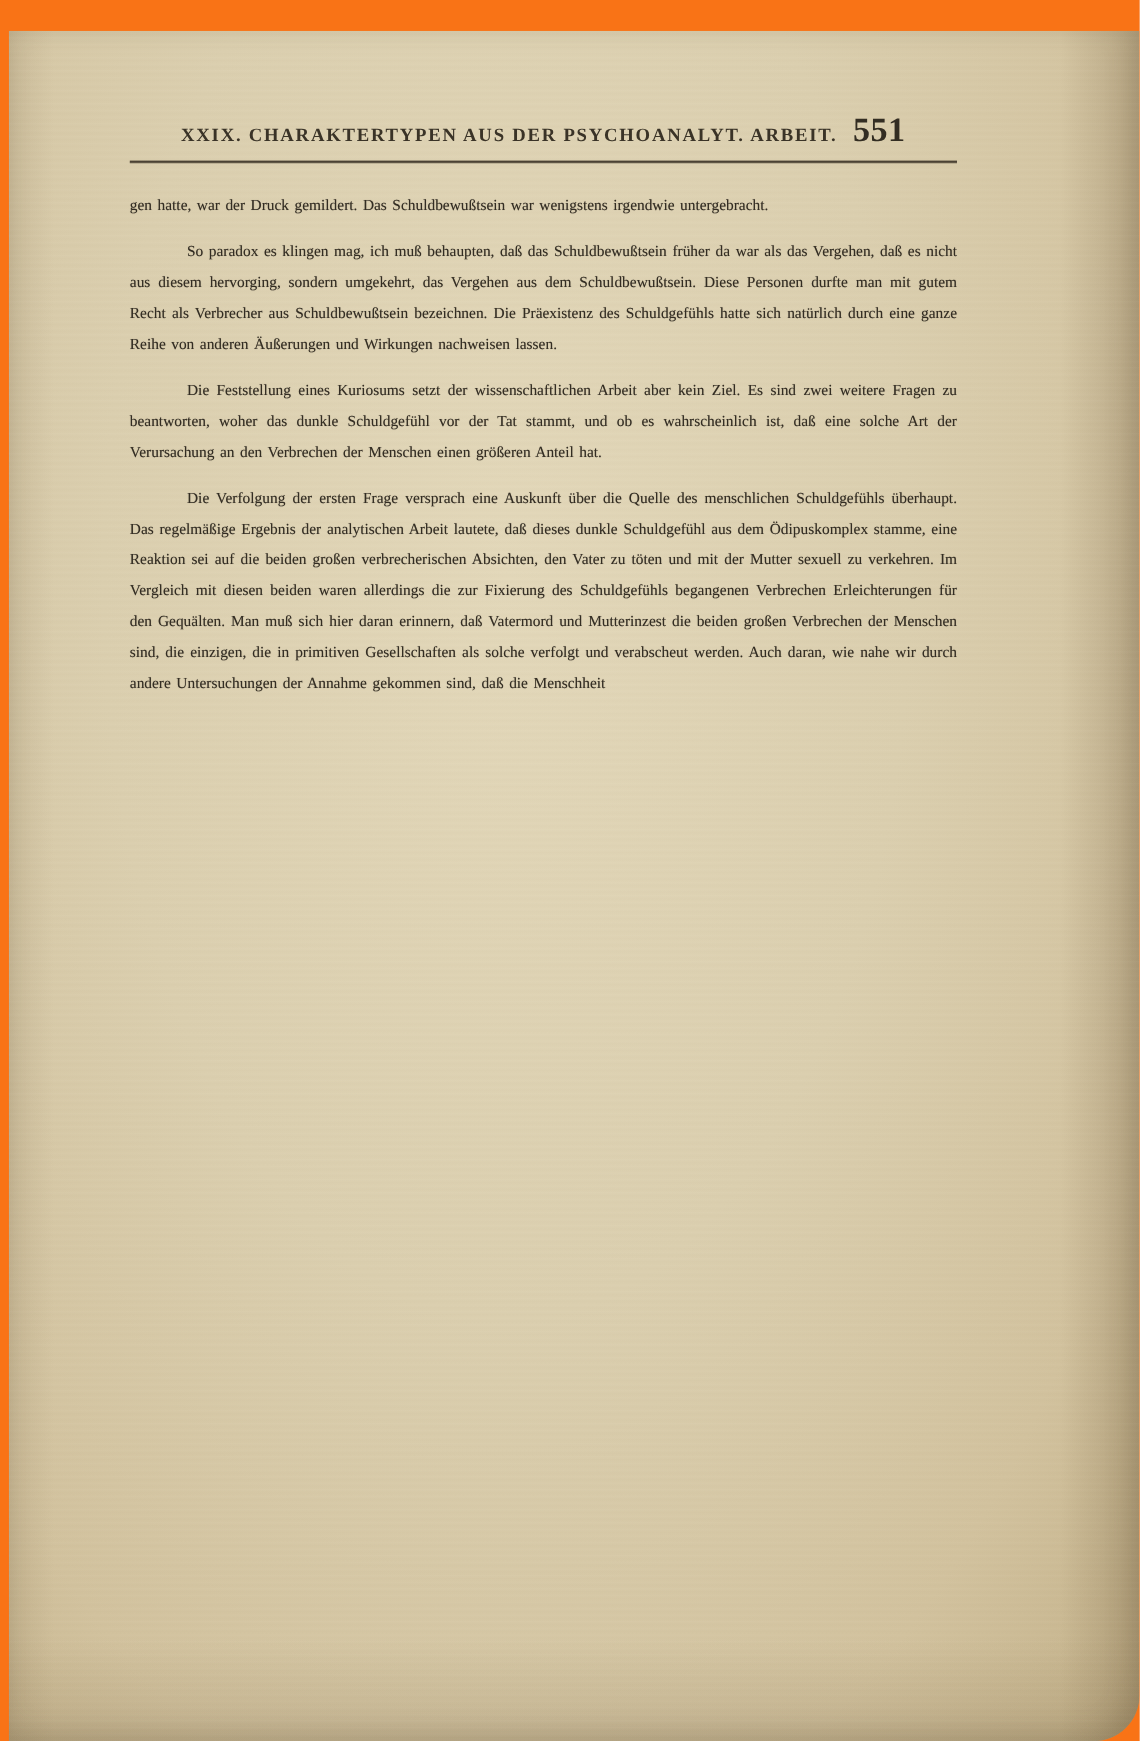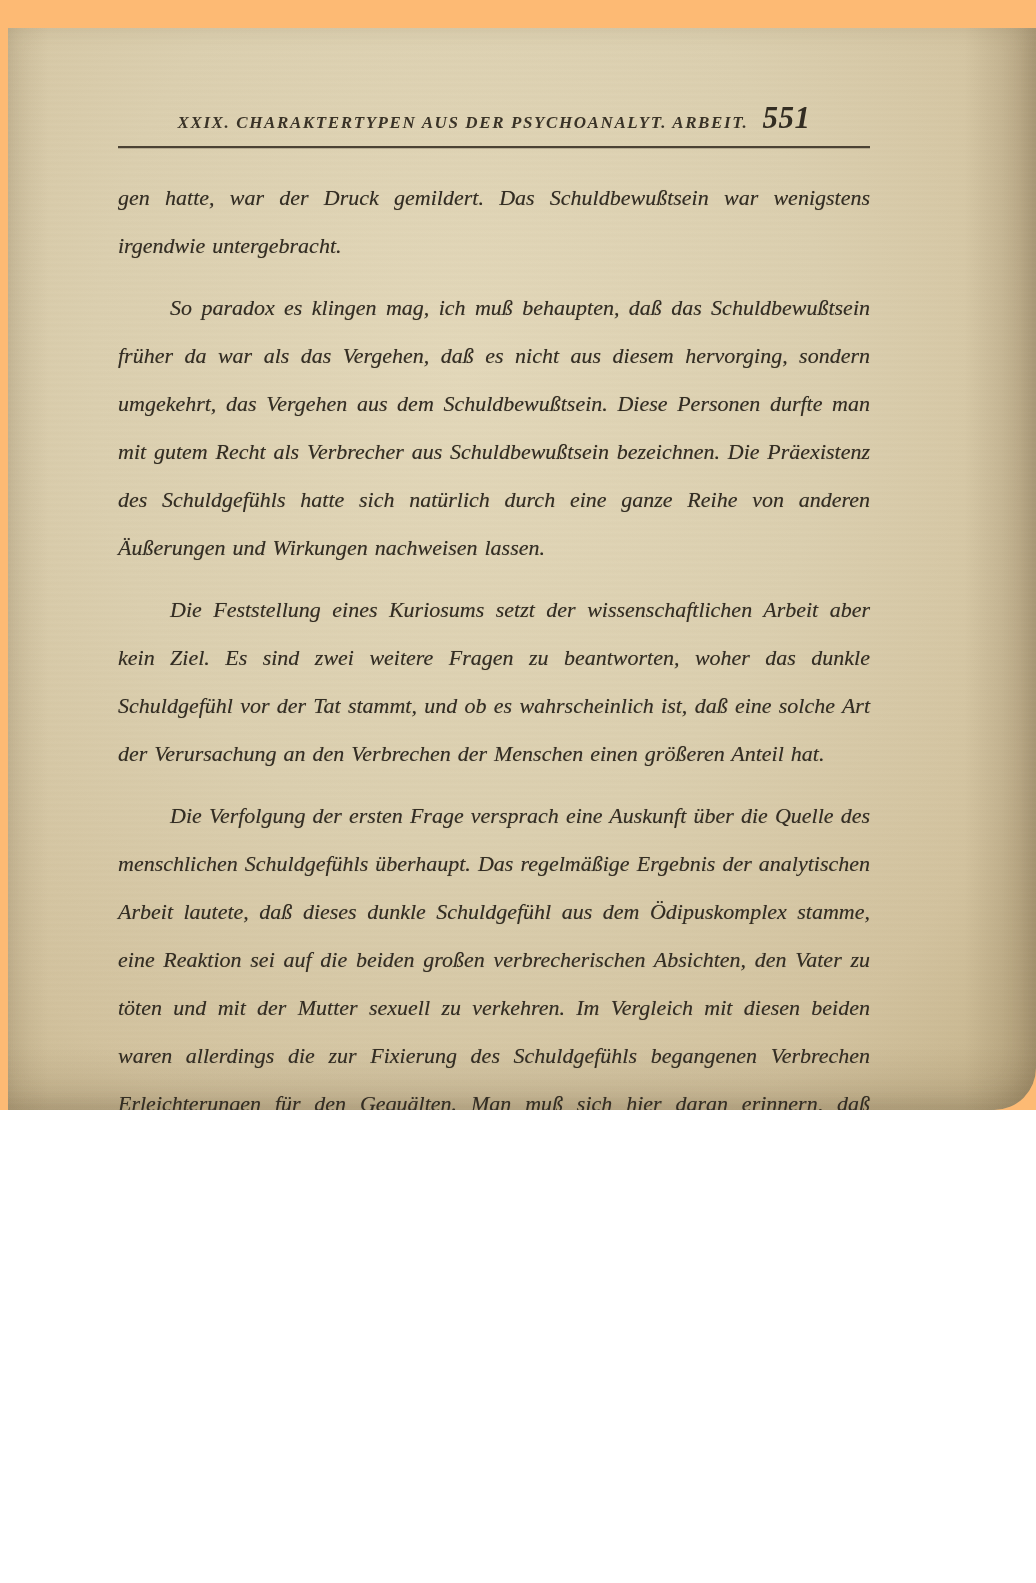--- a/index.html
+++ b/index.html
@@ -9,24 +9,23 @@
   }
   body {
     width: 1036px;
     height: 1583px;
     font-family: "Liberation Serif", "DejaVu Serif", serif;
     overflow: hidden;
   }
   .scan-page {
     position: relative;
     width: 1036px;
-    height: 1110px;
-    background: #fdba74;
+    height: 1583px;
+    background: #f97316;
     overflow: hidden;
-    font-style: italic;
   }
   
   .paper {
     position: absolute;
     left: 8px;
     top: 28px;
     right: 0;
     bottom: 0;
     border-bottom-right-radius: 42px;
     background:
@@ -76,22 +75,22 @@
     letter-spacing: 0.5px;
     color: #332d22;
   }
   .head-rule {
     height: 2px;
     background: #4b4234;
     margin-top: 10px;
     box-shadow: 0 1px 0 rgba(75, 66, 52, 0.25);
   }
   .para {
-    font-size: 22px;
-    line-height: 48px;
+    font-size: 14px;
+    line-height: 28px;
     text-align: justify;
     margin: 14px 0 0 0;
     text-indent: 52px;
     word-spacing: 1.5px;
     color: #332d23;
     text-shadow: 0 0 0.7px rgba(51, 45, 35, 0.45);
   }
   .para.first {
     margin-top: 26px;
   }

